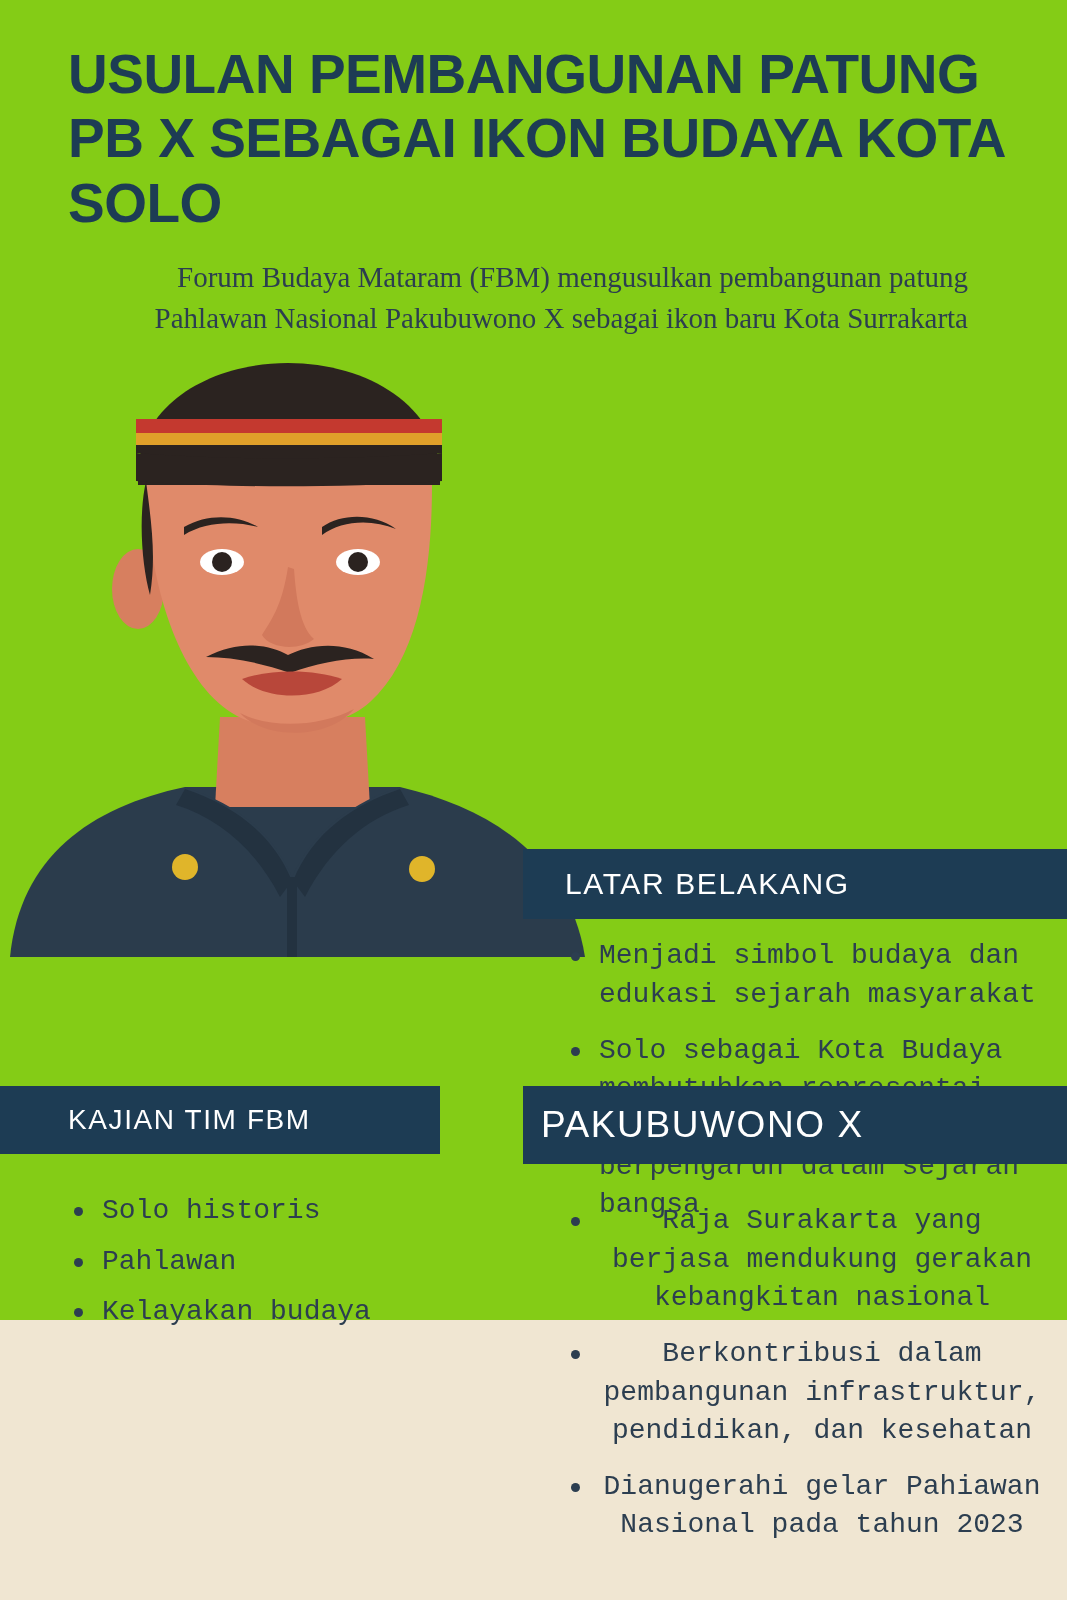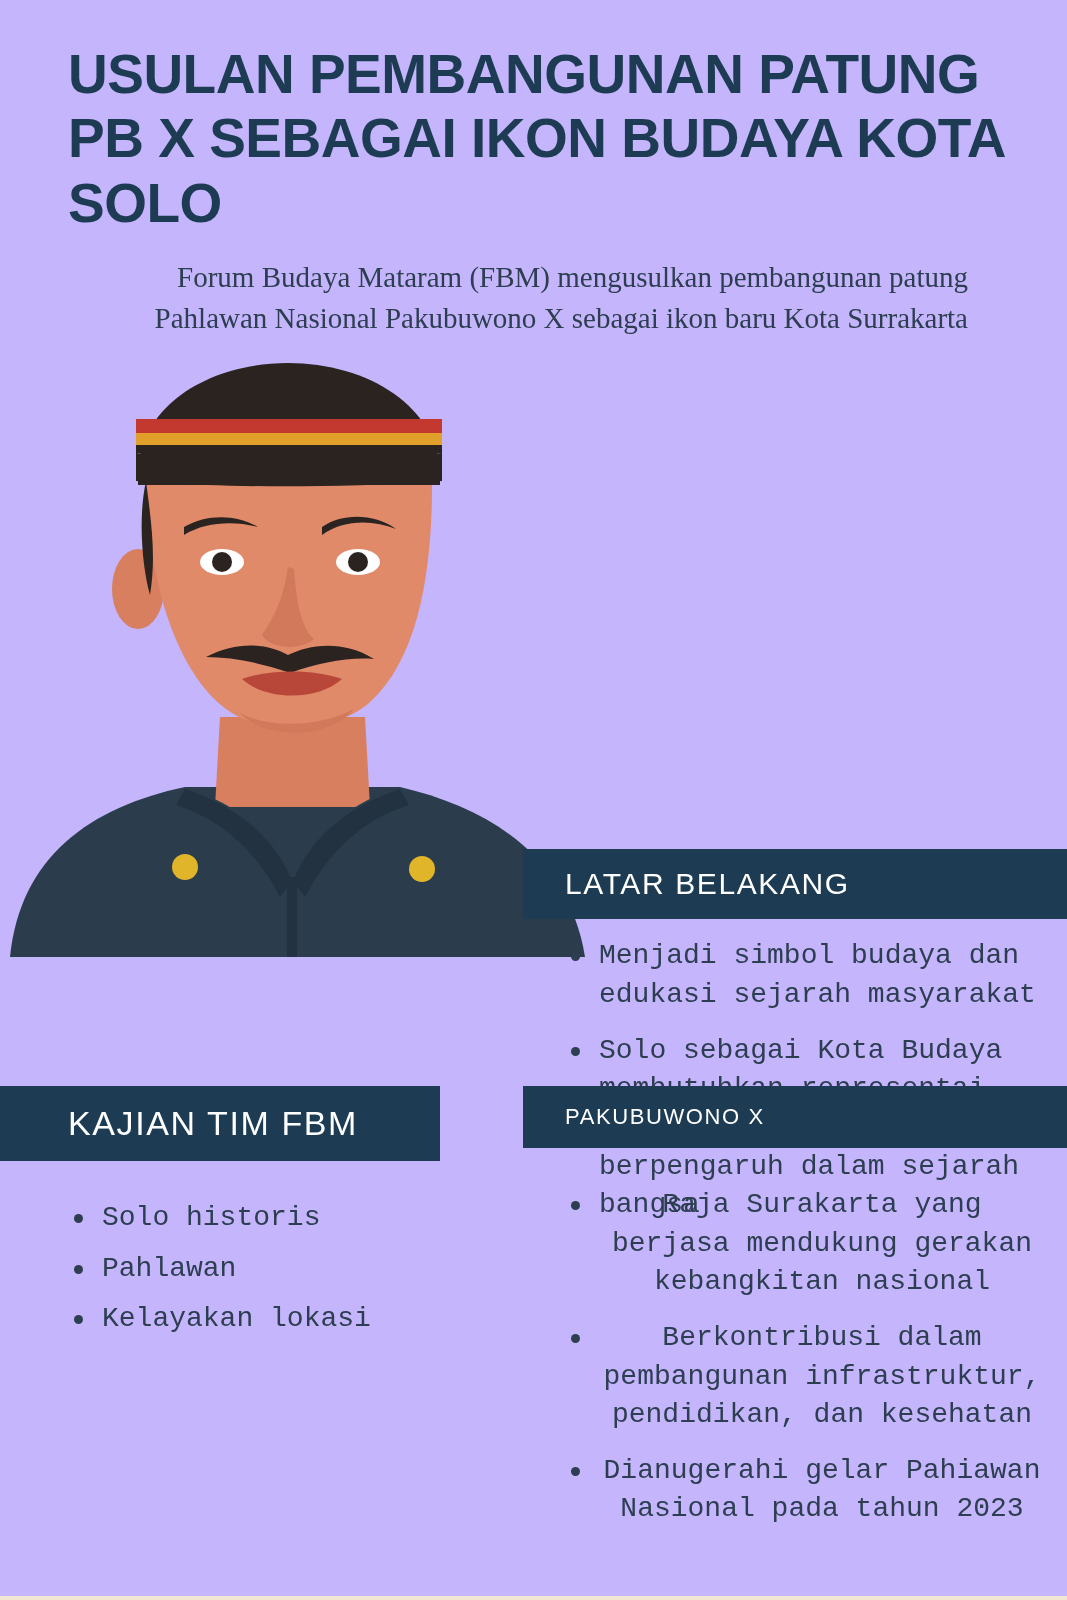--- a/index.html
+++ b/index.html
@@ -10,22 +10,22 @@
     width: 1067px;
     height: 1600px;
     background: #f0e6d2;
     font-family: "Liberation Sans", sans-serif;
     overflow: hidden;
     position: relative;
   }
   .page {
     position: relative;
     width: 1067px;
-    height: 1596px;
-    background: #c4b5fd;
+    height: 1320px;
+    background: #84cc16;
     box-sizing: border-box;
   }
 
   
   .header {
     padding: 42px 58px 0 68px;
   }
   .title {
     font-family: "Liberation Sans", sans-serif;
     font-weight: bold;
@@ -121,26 +121,26 @@
     width: 523px;
     position: relative;
   }
   .col-right {
     width: 544px;
     position: relative;
   }
   .col-left .panel-head {
     width: 440px;
     padding-left: 68px;
-    font-size: 34px;
+    font-size: 28px;
   }
   .col-right .panel-head {
     width: 544px;
-    padding-left: 42px;
-    font-size: 22px;
+    padding-left: 18px;
+    font-size: 37px;
   }
   .col-left .bullets {
     padding: 20px 20px 0 70px;
   }
   .col-left .bullets li {
     margin-bottom: 12px;
   }
   .col-right .bullets {
     padding: 20px 22px 0 44px;
     text-align: center;
@@ -219,21 +219,21 @@
 
   </div>
 
   <div class="bottom">
 
     <div class="col-left">
       <div class="panel-head">KAJIAN TIM FBM</div>
       <ul class="bullets">
         <li>Solo historis</li>
         <li>Pahlawan</li>
-        <li>Kelayakan lokasi</li>
+        <li>Kelayakan budaya</li>
       </ul>
     </div>
 
     <div class="col-right">
       <div class="panel-head">PAKUBUWONO X</div>
       <ul class="bullets">
         <li>Raja Surakarta yang berjasa mendukung gerakan kebangkitan nasional</li>
         <li>Berkontribusi dalam pembangunan infrastruktur, pendidikan, dan kesehatan</li>
         <li>Dianugerahi gelar Pahiawan Nasional pada tahun 2023</li>
       </ul>

